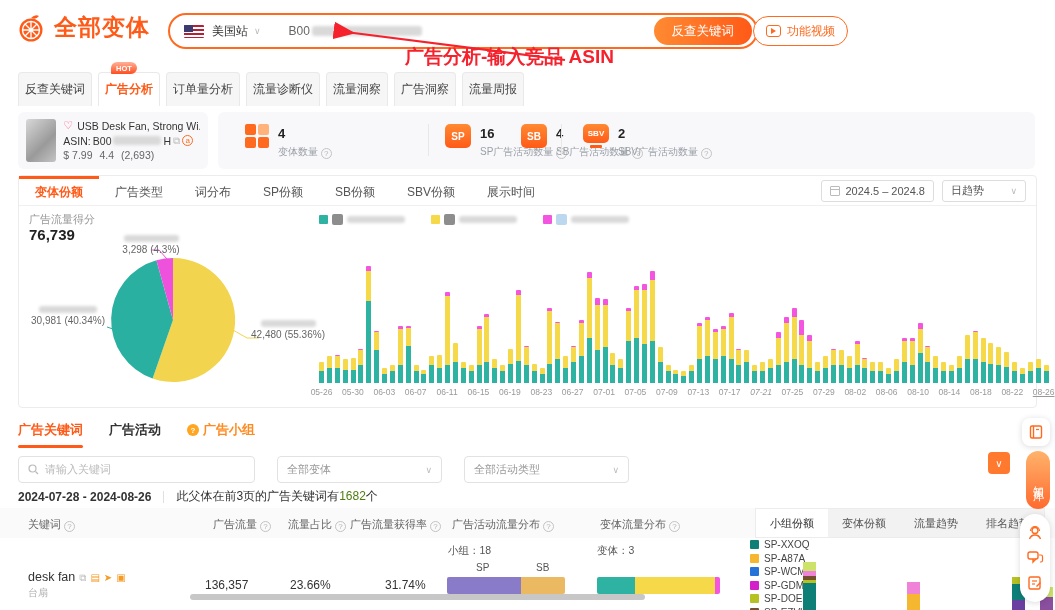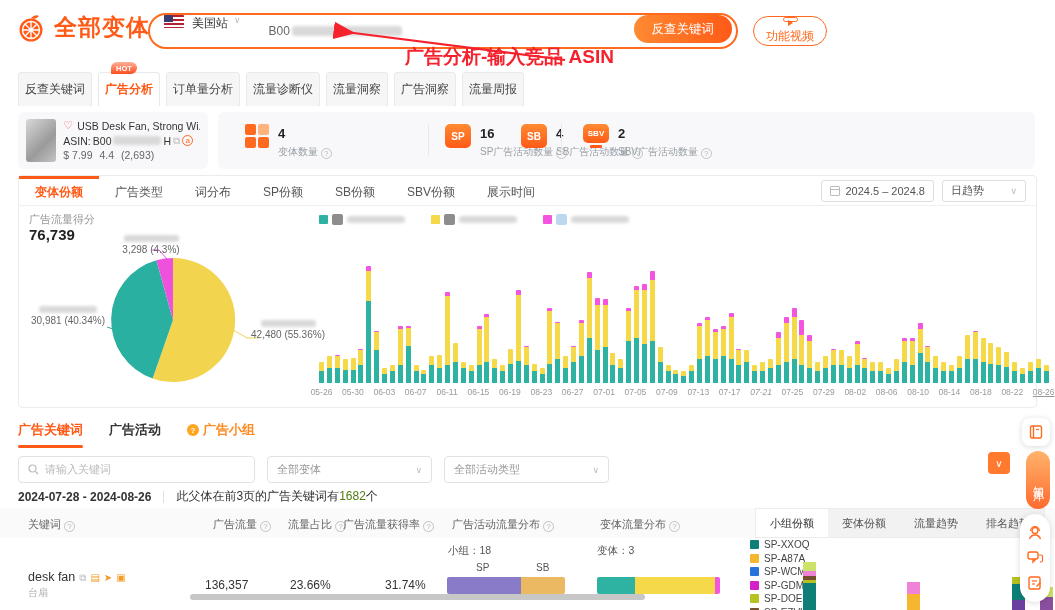--- a/index.html
+++ b/index.html
@@ -4,33 +4,33 @@
 <style>
   * { margin:0; padding:0; box-sizing:border-box; }
   html,body { width:1055px; height:610px; overflow:hidden; background:#fff;
     font-family:"Liberation Sans","DejaVu Sans",sans-serif; color:#333; }
   .abs { position:absolute; }
   body { position:relative; }
 
   
   .logo { left:16px; top:12px; display:flex; align-items:center; gap:8px; }
   .logo-txt { font-size:23px; font-weight:bold; color:#ff5a17; letter-spacing:1px; }
-  .search-pill { left:148px; top:13px; width:590px; height:36px; border:2px solid #ff6a1f;
-    border-radius:19px; background:#fff; display:flex; padding:0 4px 0 14px; }
+  .search-pill { left:168px; top:13px; width:590px; height:36px; border:2px solid #ff6a1f;
+    border-radius:19px; background:#fff; display:flex; align-items:center; padding:0 4px 0 14px; }
   .flag { width:20px; height:13px; position:relative; overflow:hidden; border-radius:1px;
     background:repeating-linear-gradient(#b22234 0 2px,#fff 2px 4px); flex:0 0 auto; }
   .flag::before { content:""; position:absolute; left:0; top:0; width:9px; height:7px; background:#3c3b6e; }
   .site-label { font-size:12px; color:#333; margin:0 6px 0 8px; }
   .chev { color:#bbb; font-size:9px; }
   .asin-box { margin-left:28px; display:flex; align-items:center; gap:2px; font-size:12px; color:#666; flex:1; }
   .bp { display:inline-block; background:#d9d9d9; border-radius:3px; filter:blur(1.4px); }
   .btn-primary { height:28px; padding:0 18px; border:none; border-radius:15px; color:#fff;
     font-size:12.5px; background:linear-gradient(90deg,#ff8a32,#ff5a17); cursor:pointer; flex:0 0 auto; }
   .btn-video { left:753px; top:16px; height:30px; padding:0 12px; border:1.5px solid #ff6a1f; border-radius:16px;
-    background:#fff; color:#ff6a1f; font-size:12px; display:flex; align-items:center; gap:6px; cursor:pointer;flex-direction:column; }
+    background:#fff; color:#ff6a1f; font-size:12px; display:flex; align-items:center; gap:6px; cursor:pointer; }
   .vid-ic { width:15px; height:12px; border:1.5px solid #ff6a1f; border-radius:3px; position:relative; }
   .vid-ic::before { content:""; position:absolute; left:4px; top:2px; border-left:5px solid #ff6a1f;
     border-top:3px solid transparent; border-bottom:3px solid transparent; }
   .annotation { left:405px; top:44px; color:#f5222d; font-size:19px; font-weight:bold; }
 
   
   .main-tabs { left:18px; top:72px; display:flex; gap:6px; }
   .mtab { position:relative; padding:8px 6px; font-size:12px; color:#444; background:#f6f6f6;
     border:1px solid #e9e9e9; border-bottom:none; border-radius:4px 4px 0 0; cursor:pointer; }
   .mtab.active { background:#fff; color:#ff5a17; font-weight:bold; }
@@ -92,21 +92,21 @@
   .ktab.active::after { content:""; position:absolute; left:0; right:0; bottom:0; height:3px; background:#ff5a17; border-radius:2px; }
   .ktab.orange { color:#ff8a1f; display:flex; gap:4px; align-items:center; }
   .qb { width:12px; height:12px; border-radius:50%; background:#ffa51f; color:#fff; font-size:8px;
     display:inline-flex; align-items:center; justify-content:center; }
   .qb::before { content:"?"; }
   .collapse-btn { left:988px; top:452px; width:22px; height:22px; background:#ff7a2f; border-radius:4px;
     color:#fff; font-size:10px; display:flex; align-items:center; justify-content:center; cursor:pointer; }
   .inputbox { height:27px; border:1px solid #e2e2e2; border-radius:4px; background:#fff; display:flex;
     align-items:center; gap:6px; padding:0 9px; font-size:11px; color:#bbb; }
   .ph { color:#bbb; }
-  .filters { left:18px; top:456px; display:flex; gap:12px; }
+  .filters { left:18px; top:456px; display:flex; gap:22px; }
   .selbox2 { justify-content:space-between; }
   .daterow { left:18px; top:488px; display:flex; gap:12px; align-items:center; font-size:12px; }
   .daterow .d { font-weight:bold; color:#333; }
   .vsep { width:1px; height:12px; background:#e0e0e0; }
   .cnt { color:#4d7c0f; }
   .thead { left:0; top:508px; width:1055px; height:30px; background:#fafafa; }
   .th { position:absolute; top:9px; font-size:11px; color:#666; white-space:nowrap; }
   .share-tabs { position:absolute; left:755px; top:0; height:30px; display:flex; background:#f2f2f2; border:1px solid #ececec; }
   .stab { padding:0 14px; font-size:11px; color:#555; display:flex; align-items:center; cursor:pointer; }
   .stab.active { background:#fff; color:#333; }
@@ -783,21 +783,21 @@
   <span class="vsep"></span>
   <span>
     <span>此父体在前3页的广告关键词有</span><span class="cnt">1682</span><span>个</span>
   </span>
 </div>
 
 <div class="abs thead">
   <span class="th" style="left:28px;"><span>关键词</span> <span class="q"></span></span>
   <span class="th" style="left:213px;"><span>广告流量</span> <span class="q"></span></span>
   <span class="th" style="left:288px;"><span>流量占比</span> <span class="q"></span></span>
-  <span class="th" style="left:343px;text-align:right;"><span>广告流量获得率</span> <span class="q"></span></span>
+  <span class="th" style="left:350px;text-align:right;"><span>广告流量获得率</span> <span class="q"></span></span>
   <span class="th" style="left:452px;"><span>广告活动流量分布</span> <span class="q"></span></span>
   <span class="th" style="left:600px;"><span>变体流量分布</span> <span class="q"></span></span>
   <div class="share-tabs">
     <div class="stab active">小组份额</div>
     <div class="stab">变体份额</div>
     <div class="stab">流量趋势</div>
     <div class="stab">排名趋势</div>
   </div>
 </div>
 

